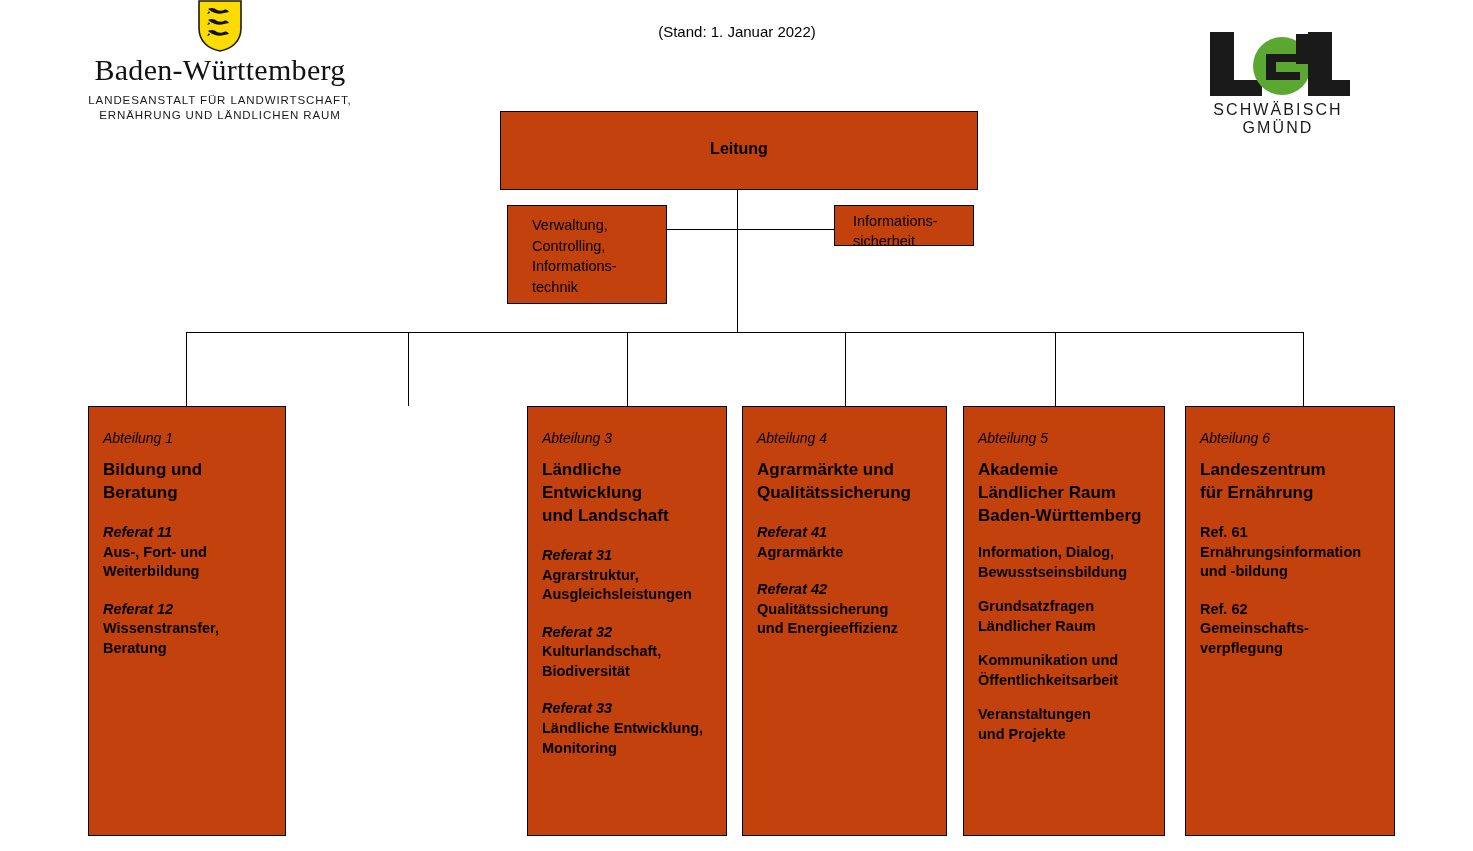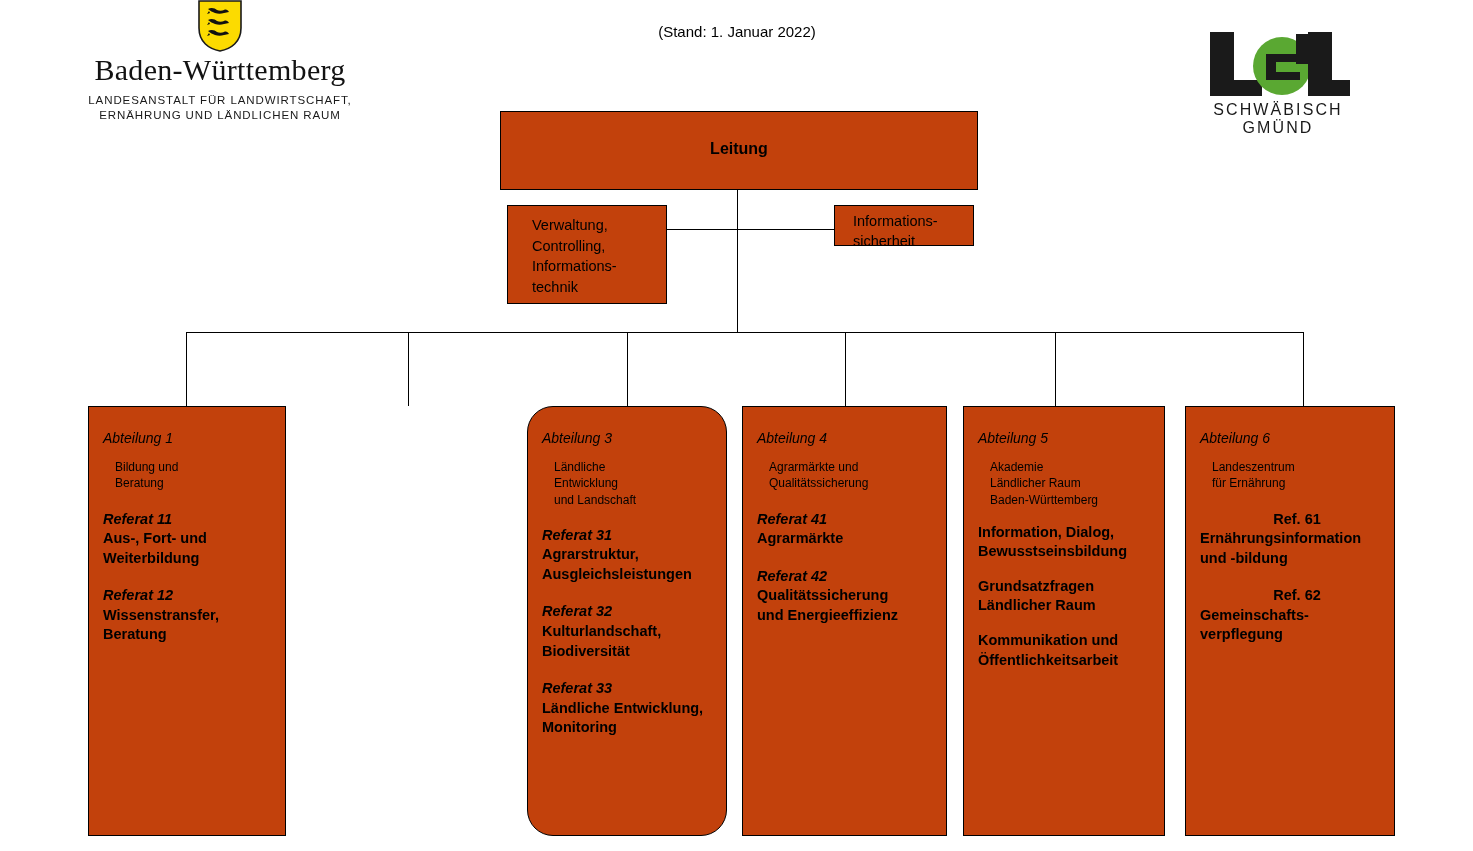--- a/index.html
+++ b/index.html
@@ -137,34 +137,33 @@
     height: 430px;
     padding: 22px 0 0 14px;
     overflow: visible;
   }
   .dept-no {
     font-size: 14px;
     font-style: italic;
     line-height: 1.3;
   }
   .dept-title {
-    font-size: 12px;
-    font-weight: normal;
+    font-size: 17px;
+    font-weight: bold;
     line-height: 1.35;
     margin-top: 12px;
     white-space: pre-line;
-    margin-left: 12px;
   }
   .unit { margin-top: 18px; font-weight: bold; }
   .unit-label {
     font-size: 14.5px;
     font-style: italic;
     line-height: 1.35;
   }
-  .unit-label.plain { font-style: normal; text-align: center; }
+  .unit-label.plain { font-style: normal; }
   .unit-text {
     font-size: 14.5px;
     line-height: 1.35;
     white-space: pre-line;
   }
   .unit.nolabel { margin-top: 15px; }
 </style>
 </head>
 <body>
 
@@ -243,21 +242,21 @@
         <div class="unit-label">Referat 11</div>
         <div class="unit-text">Aus-, Fort- und
 Weiterbildung</div>
       </div>
       <div class="unit">
         <div class="unit-label">Referat 12</div>
         <div class="unit-text">Wissenstransfer,
 Beratung</div>
       </div>
     </div>
-  <div class="box dept" style="left:527px;  width:200px;border-radius:26px;">
+  <div class="box dept" style="left:527px;  width:200px;">
       <div class="dept-no">Abteilung 3</div>
       <div class="dept-title">Ländliche
 Entwicklung
 und Landschaft</div>
       <div class="unit">
         <div class="unit-label">Referat 31</div>
         <div class="unit-text">Agrarstruktur,
 Ausgleichsleistungen</div>
       </div>
       <div class="unit">
@@ -295,20 +294,24 @@
 Bewusstseinsbildung</div>
       </div>
       <div class="unit nolabel">
         <div class="unit-text">Grundsatzfragen
 Ländlicher Raum</div>
       </div>
       <div class="unit nolabel">
         <div class="unit-text">Kommunikation und
 Öffentlichkeitsarbeit</div>
       </div>
+      <div class="unit nolabel">
+        <div class="unit-text">Veranstaltungen
+und Projekte</div>
+      </div>
     </div>
   <div class="box dept" style="left:1185px; width:210px;">
       <div class="dept-no">Abteilung 6</div>
       <div class="dept-title">Landeszentrum
 für Ernährung</div>
       <div class="unit">
         <div class="unit-label plain">Ref. 61</div>
         <div class="unit-text">Ernährungsinformation
 und -bildung</div>
       </div>

